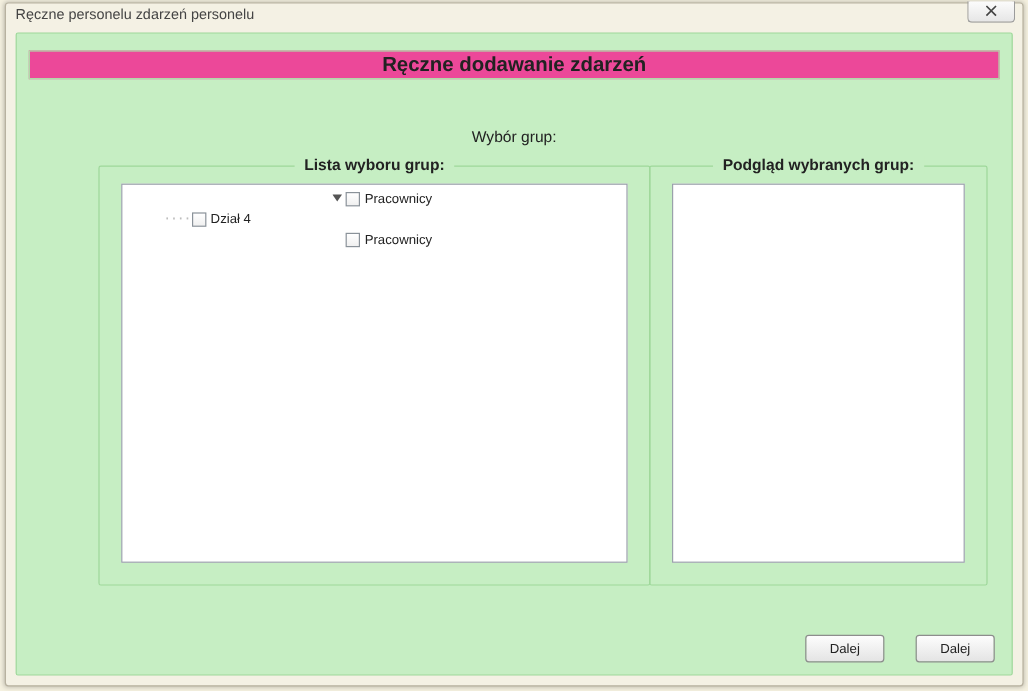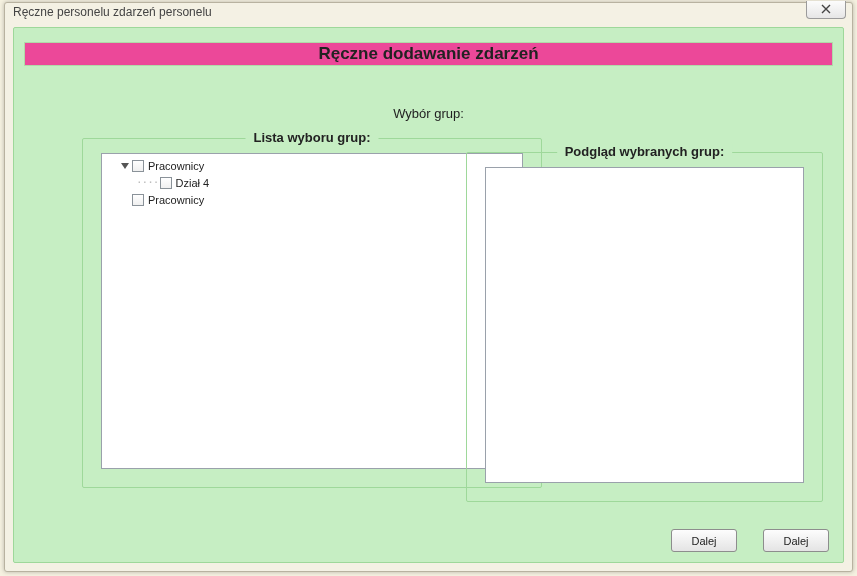--- a/index.html
+++ b/index.html
@@ -74,22 +74,22 @@
   .groupbox {
     position: absolute;
     border: 1px solid #9ed89a;
     border-radius: 2px;
   }
   .groupbox.left {
     left: 20px; top: 110px;
     width: 460px; height: 350px; margin-left: 48px;
   }
   .groupbox.right {
-    right: 20px; top: 124px;
-    width: 357px; height: 350px;
+    right: 20px; top: 110px;
+    width: 282px; height: 350px;
   }
   .groupbox-label {
     position: absolute;
     top: -9px;
     left: 50%;
     transform: translateX(-50%);
     background: #c6eec3;
     padding: 0 8px;
     font-size: 13px;
     font-weight: bold;
@@ -132,21 +132,21 @@
     letter-spacing: -1px;
   }
   .chk {
     width: 12px; height: 12px;
     border: 1px solid #8a9299;
     background: linear-gradient(#fff,#f0f0f0);
     display: inline-block;
     margin-right: 4px;
     cursor: pointer;
   }
-  .indent1 { padding-left: 12px; }
+  .indent1 { padding-left: 12px; justify-content: center; }
   .indent2 { padding-left: 28px; }
   .button-row {
     position: absolute;
     right: 14px; bottom: 10px;
     display: flex;
     gap: 8px;
   }
   .btn {
     min-width: 66px;
     height: 23px;

